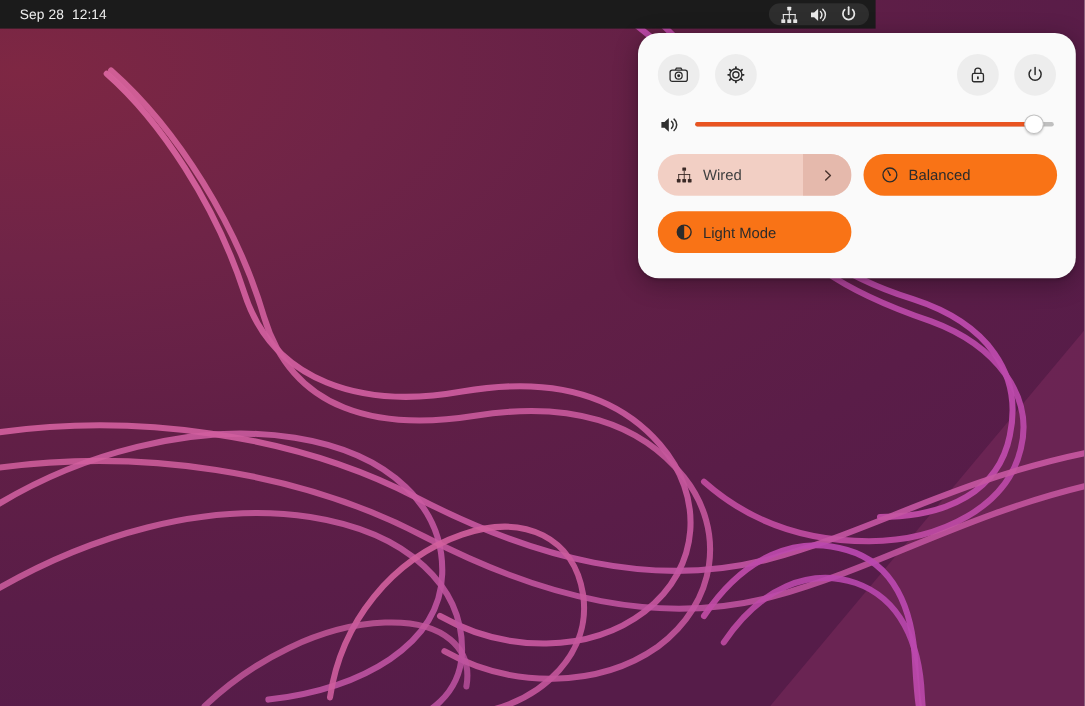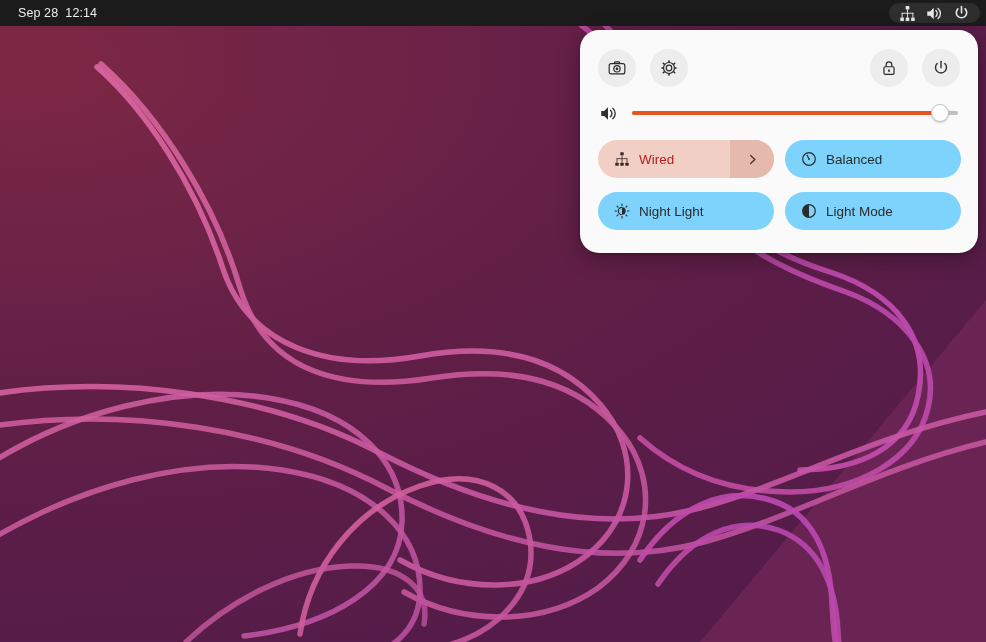--- a/index.html
+++ b/index.html
@@ -25,21 +25,21 @@
     inset: 0;
     background:
       radial-gradient(120% 95% at 2% 10%, #7E2743 0%, #6F2447 28%, #611F46 55%, #5A1D48 80%, #561C49 100%);
   }
   #wallpaper svg { position: absolute; inset: 0; width: 986px; height: 642px; display: block; }
 
   
   #topbar {
     position: absolute;
     top: 0; left: 0;
-    width: 986px; height: 26px;
+    width: 796px; height: 26px;
     background: #1B1B1B;
     display: flex;
     align-items: center;
     z-index: 20;
   }
   #clock {
     position: absolute;
     left: 18px;
     top: 0; height: 26px;
     display: flex; align-items: center;
@@ -144,21 +144,21 @@
     grid-template-columns: 176px 176px;
     grid-template-rows: 38px 38px;
     column-gap: 11px;
     row-gap: 14px;
   }
   .tile {
     position: relative;
     display: flex;
     align-items: center;
     border-radius: 19px;
-    background: #7dd3fc;
+    background: #f97316;
     cursor: pointer;
     overflow: hidden;
     border: none;
     padding: 0;
   }
   .tile .tile-main {
     flex: 1 1 auto;
     display: flex;
     align-items: center;
     gap: 9px;
@@ -169,21 +169,21 @@
   .tile .tile-icon { width: 17px; height: 17px; display:flex; align-items:center; justify-content:center; flex:0 0 auto; }
   .tile .tile-icon svg { display: block; }
   .tile .tile-label {
     font-size: 13.5px;
     color: #2B2B2B;
     white-space: nowrap;
     overflow: hidden;
     text-overflow: ellipsis;
   }
   .tile.active { background: #F2CFC4; }
-  .tile.active .tile-label { color: #b91c1c; }
+  .tile.active .tile-label { color: #404040; }
   .tile-expander {
     flex: 0 0 auto;
     width: 44px;
     height: 100%;
     display: flex;
     align-items: center;
     justify-content: center;
     background: #E5B9AC;
     cursor: pointer;
   }
@@ -388,41 +388,20 @@
             <svg width="16" height="16" viewBox="0 0 16 16">
               <circle cx="8" cy="8" r="6.3" fill="none" stroke="#2B2B2B" stroke-width="1.2"></circle>
               <path d="M8 8 L6.1 4.2" fill="none" stroke="#2B2B2B" stroke-width="1.2" stroke-linecap="round"></path>
               <circle cx="8" cy="8" r="0.85" fill="#2B2B2B"></circle>
             </svg>
           </span>
           <span class="tile-label">Balanced</span>
         </div>
       </div>
 
-      <div class="tile">
-        <div class="tile-main">
-          <span class="tile-icon">
-            <svg width="16" height="16" viewBox="0 0 16 16">
-              <path d="M8 4.3 a3.7 3.7 0 0 1 0 7.4 z" fill="#2B2B2B"></path>
-              <path d="M8 4.3 a3.7 3.7 0 0 0 0 7.4" fill="none" stroke="#2B2B2B" stroke-width="1.15"></path>
-              <g stroke="#2B2B2B" stroke-width="1.15" stroke-linecap="round">
-                <path d="M8 1.0 V2.5"></path>
-                <path d="M8 13.5 V15.0"></path>
-                <path d="M1.0 8 H2.5"></path>
-                <path d="M13.5 8 H15.0"></path>
-                <path d="M3.05 3.05 L4.1 4.1"></path>
-                <path d="M11.9 11.9 L12.95 12.95"></path>
-                <path d="M3.05 12.95 L4.1 11.9"></path>
-                <path d="M11.9 4.1 L12.95 3.05"></path>
-              </g>
-            </svg>
-          </span>
-          <span class="tile-label">Night Light</span>
-        </div>
-      </div>
 
       <div class="tile">
         <div class="tile-main">
           <span class="tile-icon">
             <svg width="16" height="16" viewBox="0 0 16 16">
               <circle cx="8" cy="8" r="6.3" fill="none" stroke="#2B2B2B" stroke-width="1.25"></circle>
               <path d="M8 1.7 a6.3 6.3 0 0 0 0 12.6 z" fill="#2B2B2B"></path>
             </svg>
           </span>
           <span class="tile-label">Light Mode</span>

